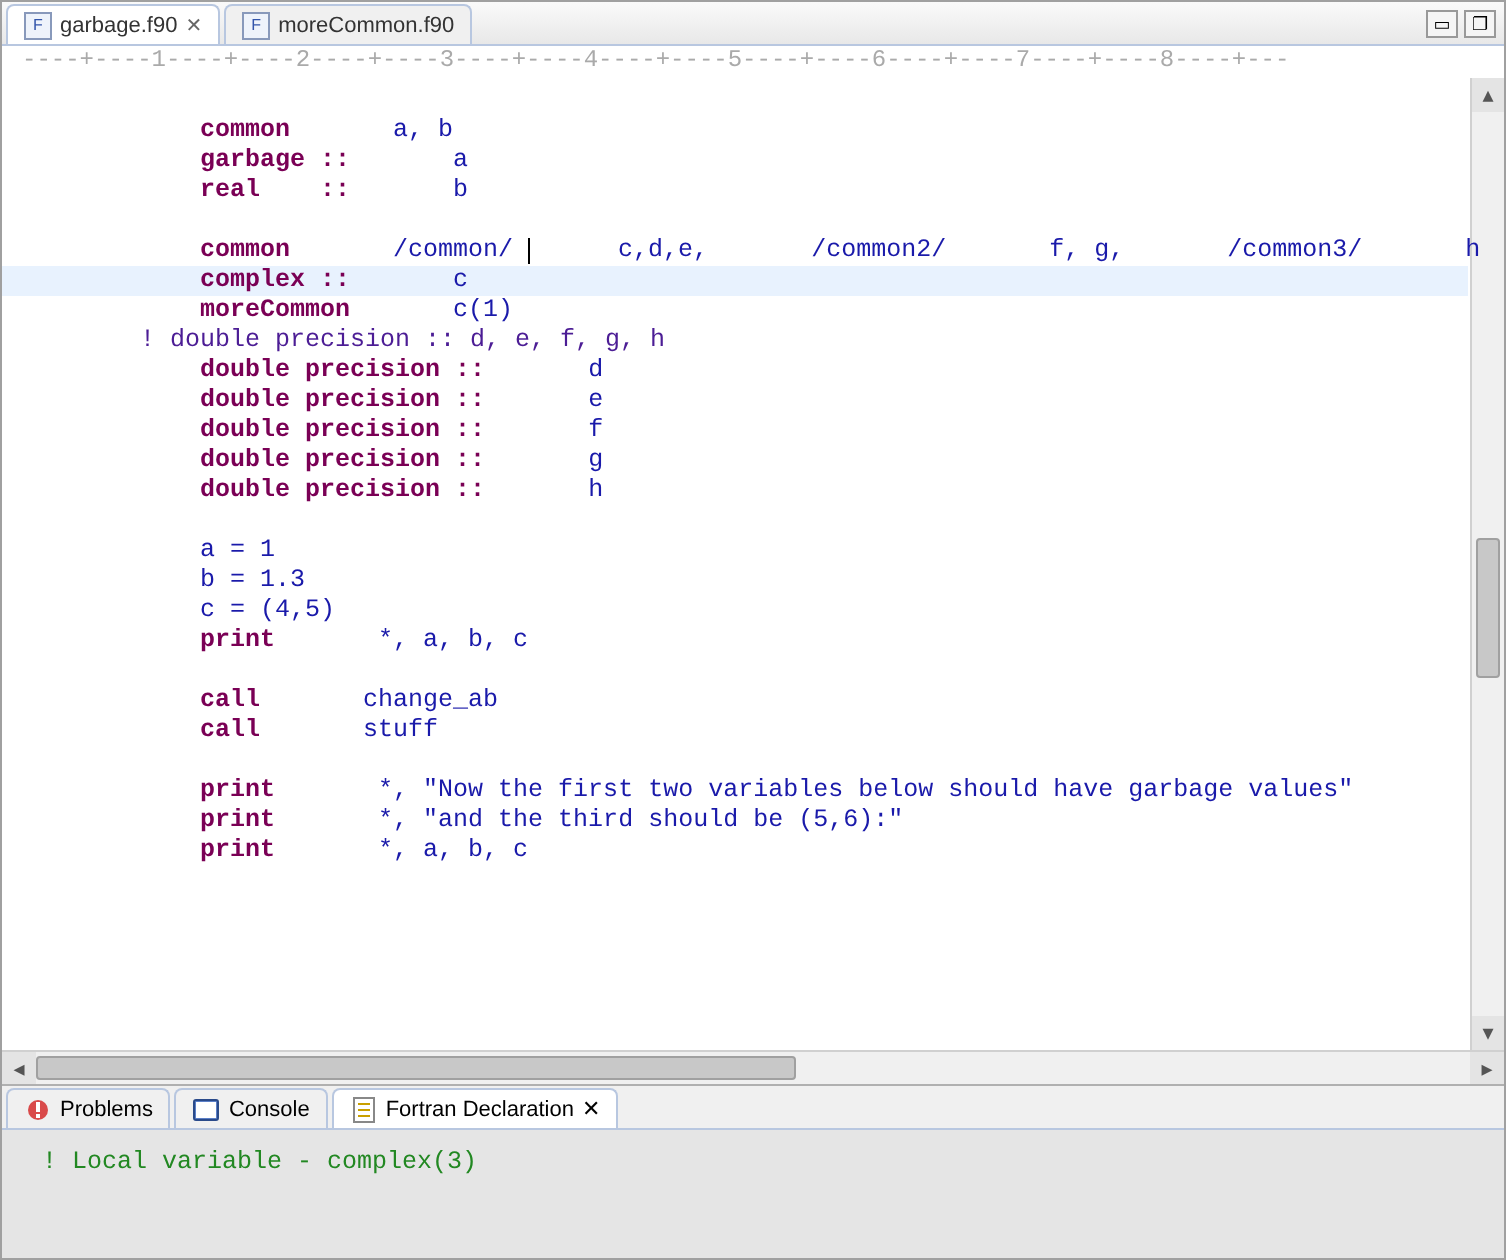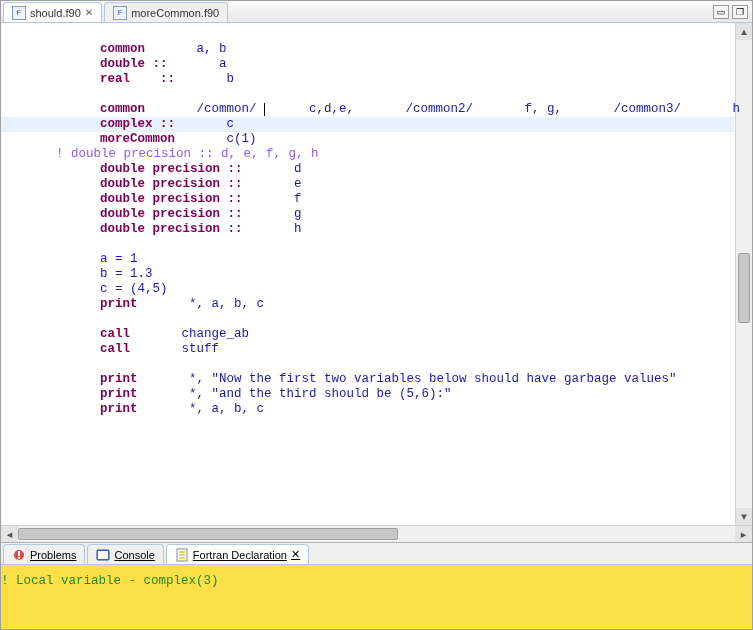--- a/index.html
+++ b/index.html
@@ -14,63 +14,64 @@
 .wbtn { width:16px; height:14px; border:1px solid #999; background:#f5f5f5; font-size:9px; display:flex; align-items:center; justify-content:center; cursor:pointer; }
 .editor-wrap { flex:1; display:flex; flex-direction:column; border-bottom:1px solid #b0b0b0; overflow:hidden; background:#fff; }
 .ruler { height:16px; font-family: "Courier New", monospace; font-size:12px; color:#aaa; white-space:pre; padding-left:10px; overflow:hidden; }
 .editor-body { flex:1; position:relative; overflow:hidden; padding:4px 0 0 10px; }
 .code { font-family: "Courier New", monospace; font-size:12.5px; line-height:15px; white-space:pre; }
 .hl-line { position:absolute; left:0; right:18px; height:15px; background:#e8f2fe; z-index:0; }
 .caret { display:inline-block; width:1px; height:13px; background:#000; vertical-align:text-bottom; margin:0 0px; }
 .kw { color:#7a0055; font-weight:bold;margin-left:44px; }
 .op { color:#7a0055; font-weight:bold; }
 .ident { color:#1a1aaa;margin-left:44px; }
-.cmt { color:#8b5cf6; }
+.cmt { color:#4c1d95;margin-left:14px; }
 .str { color:#1a1aaa; }
 .vscroll { position:absolute; right:0; top:0; bottom:0; width:17px; background:#f0f0f0; border-left:1px solid #d0d0d0; }
 .vthumb { position:absolute; left:2px; right:2px; background:#c8c8c8; border:1px solid #a0a0a0; border-radius:2px; }
 .varrow { position:absolute; left:0; right:0; height:17px; background:#e4e4e4; display:flex; align-items:center; justify-content:center; color:#555; }
 .hscroll { height:17px; background:#f0f0f0; border-top:1px solid #d0d0d0; position:relative; }
 .hthumb { position:absolute; top:2px; bottom:2px; background:#c8c8c8; border:1px solid #a0a0a0; border-radius:2px; }
 .harrow { position:absolute; top:0; bottom:0; width:17px; background:#e4e4e4; display:flex; align-items:center; justify-content:center; color:#555; }
 .bottom-tabs { display:flex; align-items:flex-end; height:22px; background:#f0f0f0; border-bottom:1px solid #b8c7e0; }
-.btab { display:flex; align-items:center; gap:4px; padding:2px 8px; height:20px; border:1px solid #b8c7e0; border-bottom:none; background:#f0f0f0; border-radius:4px 4px 0 0; margin-left:2px; cursor:pointer; font-size:11px;text-decoration:underline; }
+.btab { display:flex; align-items:center; gap:4px; padding:2px 8px; height:20px; border:1px solid #b8c7e0; border-bottom:none; background:#f0f0f0; border-radius:4px 4px 0 0; margin-left:2px; cursor:pointer; font-size:11px; }
 .btab.active { background:#fff; }
 .bicon { width:14px; height:14px; display:inline-block; }
-.decl-panel { background:#fde047; padding:8px 0; font-family:"Courier New", monospace; font-size:12.5px; line-height:16px; height:64px; }
+.decl-panel { background:#e5e5e5; padding:8px 20px; font-family:"Courier New", monospace; font-size:12.5px; line-height:16px; height:64px; }
 .decl-cmt { color:#228822; }
 .decl-kw { color:#7a0055; }
 .label { color:#333; }
 </style>
 </head>
 <body>
 
 <div class="tabbar">
   <div class="tab active">
     <span class="ficon">F</span>
-    <span class="label">should.f90</span>
+    <span class="label">garbage.f90</span>
     <span class="closex">✕</span>
   </div>
   <div class="tab">
     <span class="ficon">F</span>
     <span class="label">moreCommon.f90</span>
   </div>
   <div class="tab-spacer"></div>
   <div class="winbtns">
     <div class="wbtn">▭</div>
     <div class="wbtn">❐</div>
   </div>
 </div>
 
 <div class="editor-wrap">
+  <div class="ruler">----+----1----+----2----+----3----+----4----+----5----+----6----+----7----+----8----+---</div>
   <div class="editor-body">
     <div class="hl-line" style="top:94px;"></div>
     <div class="code" style="position:relative;z-index:1;">
 <span>      </span><span class="kw">common</span><span class="ident"> a, b</span>
-<span>      </span><span class="kw">double</span><span class="op"> :: </span><span class="ident">a</span>
+<span>      </span><span class="kw">garbage</span><span class="op"> :: </span><span class="ident">a</span>
 <span>      </span><span class="kw">real</span><span class="op">    :: </span><span class="ident">b</span>
 
 <span>      </span><span class="kw">common</span><span class="ident"> /common/ </span><span class="caret"></span><span class="ident">c,d,e, </span><span class="ident">/common2/</span><span class="ident"> f, g, </span><span class="ident">/common3/</span><span class="ident"> h</span>
 <span>      </span><span class="kw">complex</span><span class="op"> :: </span><span class="ident">c</span>
 <span>      </span><span class="kw">moreCommon</span><span class="ident"> c(1)</span>
 <span>      </span><span class="cmt">! double precision :: d, e, f, g, h</span>
 <span>      </span><span class="kw">double precision</span><span class="op"> :: </span><span class="ident">d</span>
 <span>      </span><span class="kw">double precision</span><span class="op"> :: </span><span class="ident">e</span>
 <span>      </span><span class="kw">double precision</span><span class="op"> :: </span><span class="ident">f</span>
 <span>      </span><span class="kw">double precision</span><span class="op"> :: </span><span class="ident">g</span>

